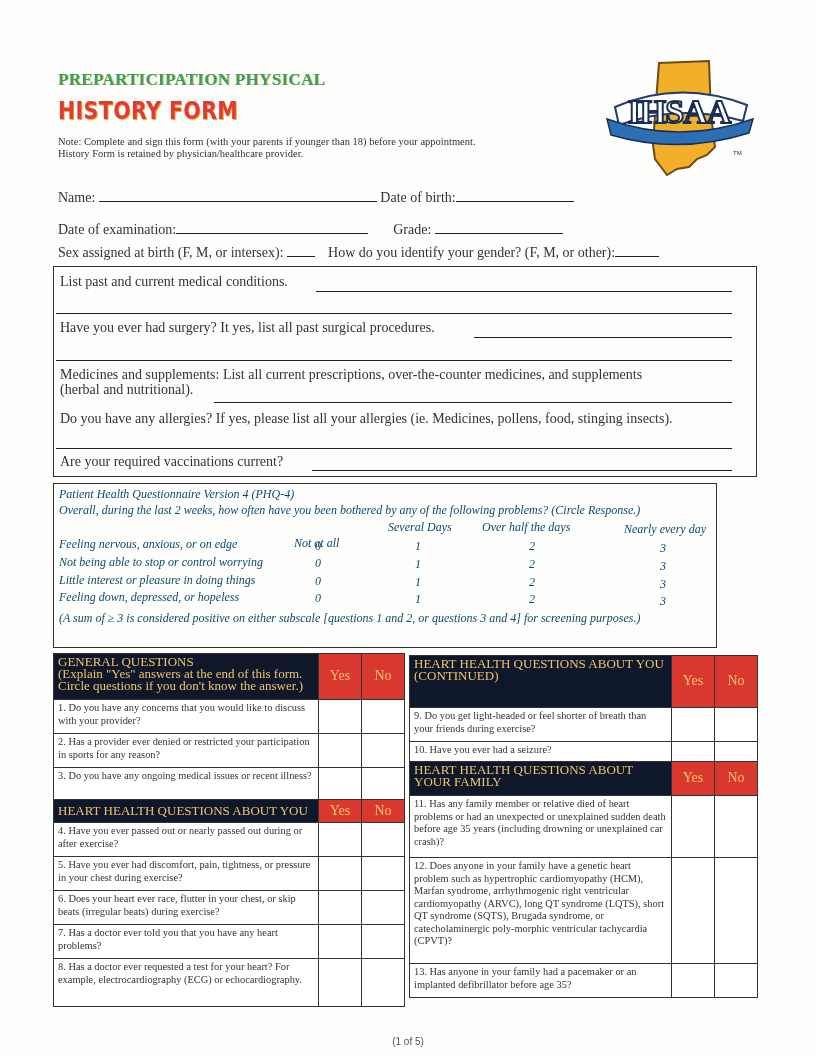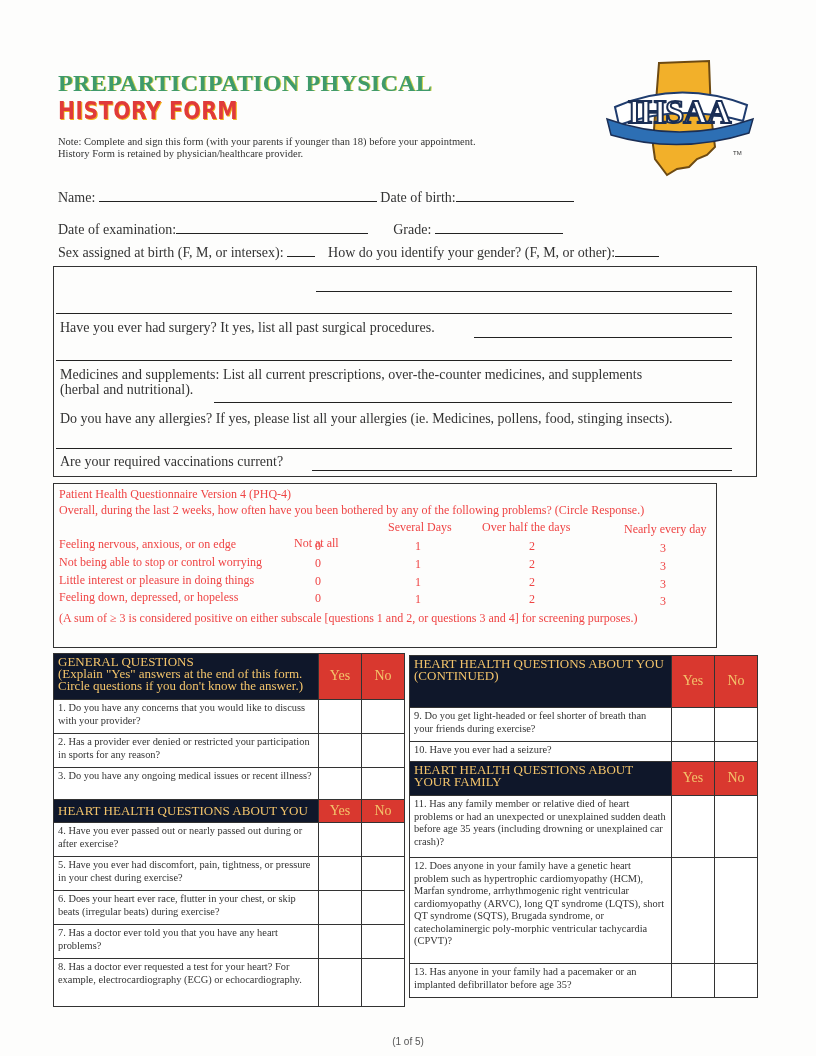--- a/index.html
+++ b/index.html
@@ -3,39 +3,39 @@
 <meta charset="utf-8">
 <style>
   * { box-sizing: border-box; margin: 0; padding: 0; }
   body {
     width: 816px; height: 1056px; background: #fdfdfc;
     font-family: "Liberation Serif", "DejaVu Serif", serif;
     color: #2a2a2a; position: relative; overflow: hidden;
   }
   .abs { position: absolute; }
   .title1 {
-    left: 58px; top: 70px; font-size: 24px; font-weight: bold; letter-spacing: 0.3px;
+    left: 58px; top: 70px; font-size: 17px; font-weight: bold; letter-spacing: 0.3px;
     color: #3f9a6b; text-shadow: 1px 0 0 #c9d24a;
   }
   .title2 {
     left: 58px; top: 96px; font-size: 25px; font-weight: bold;
     font-family: "DejaVu Sans", sans-serif; transform: scaleX(0.82); transform-origin: left top;
     color: #e03a3a; text-shadow: 1px 1px 0 #f2b21a; letter-spacing: 0.5px;
   }
   .note { left: 58px; top: 136px; width: 420px; font-size: 10.5px; line-height: 12px; color: #333; }
   .logo { left: 597px; top: 55px; width: 165px; height: 128px; }
 
   .field-line { display: inline-block; border-bottom: 1px solid #222; height: 14px; vertical-align: baseline; }
   .demo { left: 58px; font-size: 14px; color: #333; white-space: nowrap; }
 
   .box1 { left: 53px; top: 266px; width: 704px; height: 211px; border: 1.5px solid #333; }
   .box1 .row { position: absolute; left: 6px; font-size: 14px; color: #333; white-space: nowrap; }
   .uline { position: absolute; border-bottom: 1px solid #222; height: 0; }
 
-  .box2 { left: 53px; top: 483px; width: 664px; height: 165px; border: 1.5px solid #333; font-size: 12px; color: #ef4444; }
+  .box2 { left: 53px; top: 483px; width: 664px; height: 165px; border: 1.5px solid #333; font-size: 12px; color: #0c4a6e; font-style: italic; }
   .box2 .t { position: absolute; white-space: nowrap; }
 
   table.q { position: absolute; border-collapse: collapse; font-size: 10.4px; line-height: 12.5px; color: #333; }
   table.q td { border: 1.5px solid #333; vertical-align: top; padding: 2px 4px; }
   table.q td.hdr { background: #0f172a; color: #f3c46b; font-size: 13px; line-height: 12px; padding: 2px 4px; vertical-align: top; }
   table.q td.yn { background: #d9382f; color: #f3c46b; font-size: 14px; text-align: center; vertical-align: middle; width: 43px; }
   table.q td.cell { width: 43px; background: #fff; }
   table.q td.qt { background: #fff; }
 
   .page-num { left: 0; width: 816px; top: 1036px; text-align: center; font-family: "Liberation Sans", sans-serif; font-size: 10px; color: #555; }
@@ -69,20 +69,21 @@
   <span class="field-line" style="width:128px;"></span>
 </div>
 <div class="abs demo" style="top:243px;">
   <span>Sex assigned at birth (F, M, or intersex):</span>
   <span class="field-line" style="width:28px;"></span>
   <span style="display:inline-block;width:6px;"></span>
   <span>How do you identify your gender? (F, M, or other):</span><span class="field-line" style="width:44px;"></span>
 </div>
 
 <div class="abs box1">
+  <div class="row" style="top:7px;">List past and current medical conditions.</div>
   <div class="uline" style="left:262px; right:24px; top:24px;"></div>
   <div class="uline" style="left:2px; right:24px; top:46px;"></div>
 
   <div class="row" style="top:53px;">Have you ever had surgery? It yes, list all past surgical procedures.</div>
   <div class="uline" style="left:420px; right:24px; top:70px;"></div>
   <div class="uline" style="left:2px; right:24px; top:93px;"></div>
 
   <div class="row" style="top:100px;">Medicines and supplements: List all current prescriptions, over-the-counter medicines, and supplements</div>
   <div class="row" style="top:115px;">(herbal and nutritional).</div>
   <div class="uline" style="left:160px; right:24px; top:135px;"></div>

